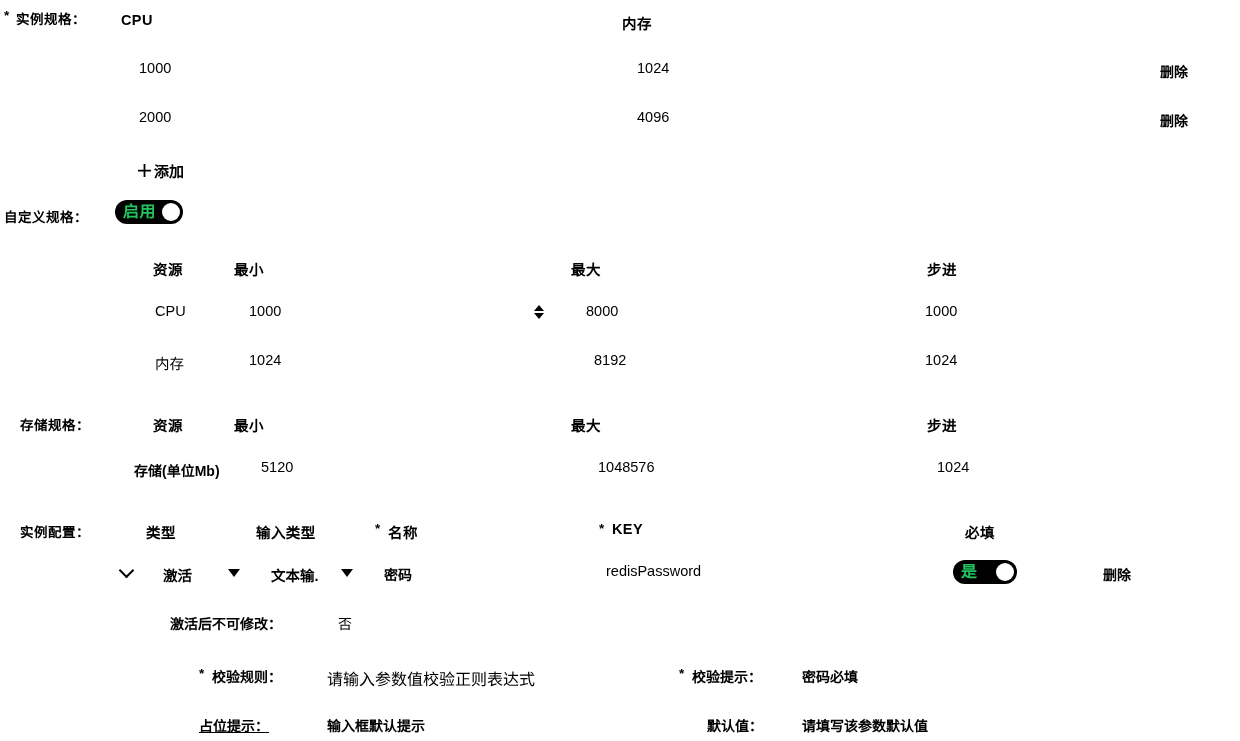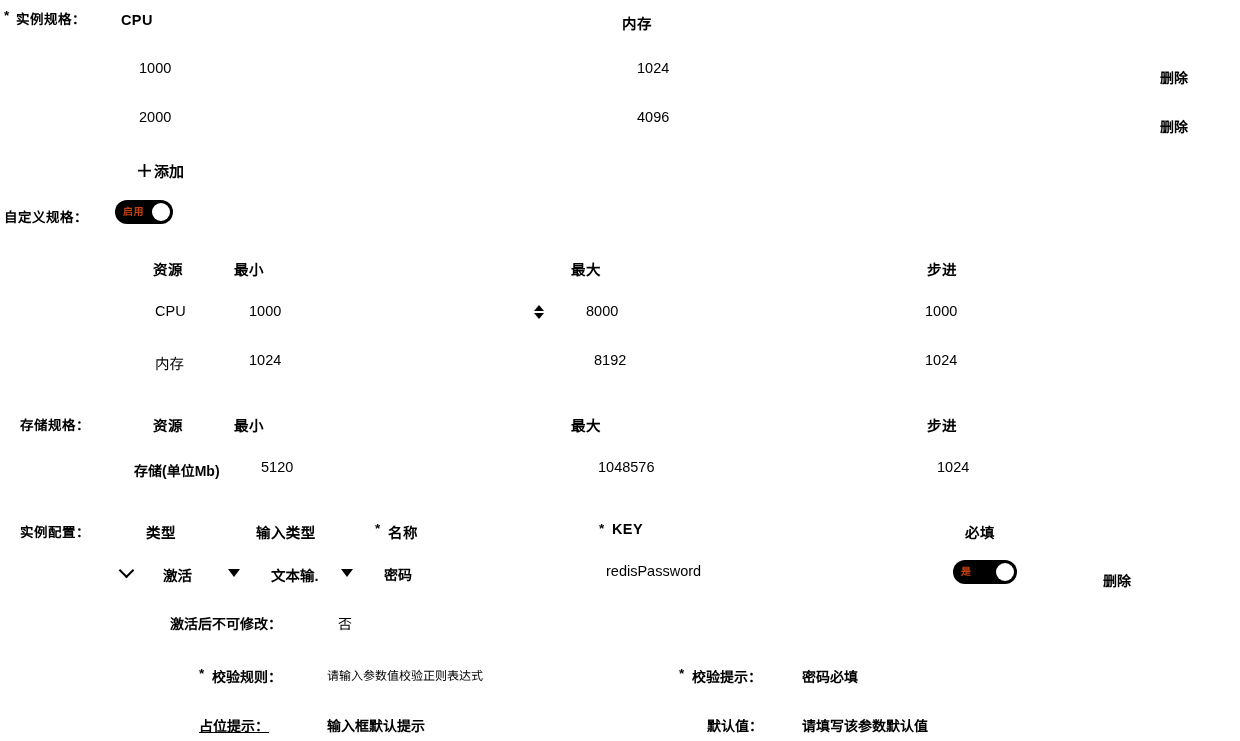--- a/index.html
+++ b/index.html
@@ -45,21 +45,20 @@
     font-weight: normal;
   }
   .cell-val-bold {
     font-size: 14px;
     font-weight: bold;
   }
   .del-link {
     font-size: 14px;
     font-weight: bold;
     cursor: pointer;
-    margin-top: 6px;
   }
   .add-btn {
     font-size: 15px;
     font-weight: bold;
     cursor: pointer;
     display: inline-flex;
     align-items: center;
     gap: 1px;
   }
   .plus-glyph {
@@ -78,22 +77,22 @@
     border-radius: 999px;
     height: 24px;
     padding: 0 3px 0 8px;
     cursor: pointer;
     box-sizing: border-box;
     min-width: 58px;
     justify-content: space-between;
     gap: 6px;
   }
   .toggle-label {
-    color: #c2410c;
-    font-size: 10px;
+    color: #22c55e;
+    font-size: 16px;
     font-weight: bold;
     letter-spacing: 0.5px;
     line-height: 1;
   }
   .toggle-knob {
     width: 18px;
     height: 18px;
     border-radius: 50%;
     background: #ffffff;
     flex: 0 0 18px;
@@ -161,21 +160,21 @@
   }
   .sub-label {
     font-size: 14px;
     font-weight: bold;
   }
   .sub-val {
     font-size: 14px;
     font-weight: normal;
   }
   .ph-text {
-    font-size: 12px;
+    font-size: 16px;
     font-weight: normal;
   }
   .ph-text-bold {
     font-size: 14px;
     font-weight: bold;
   }
 </style>
 </head>
 <body>
 

